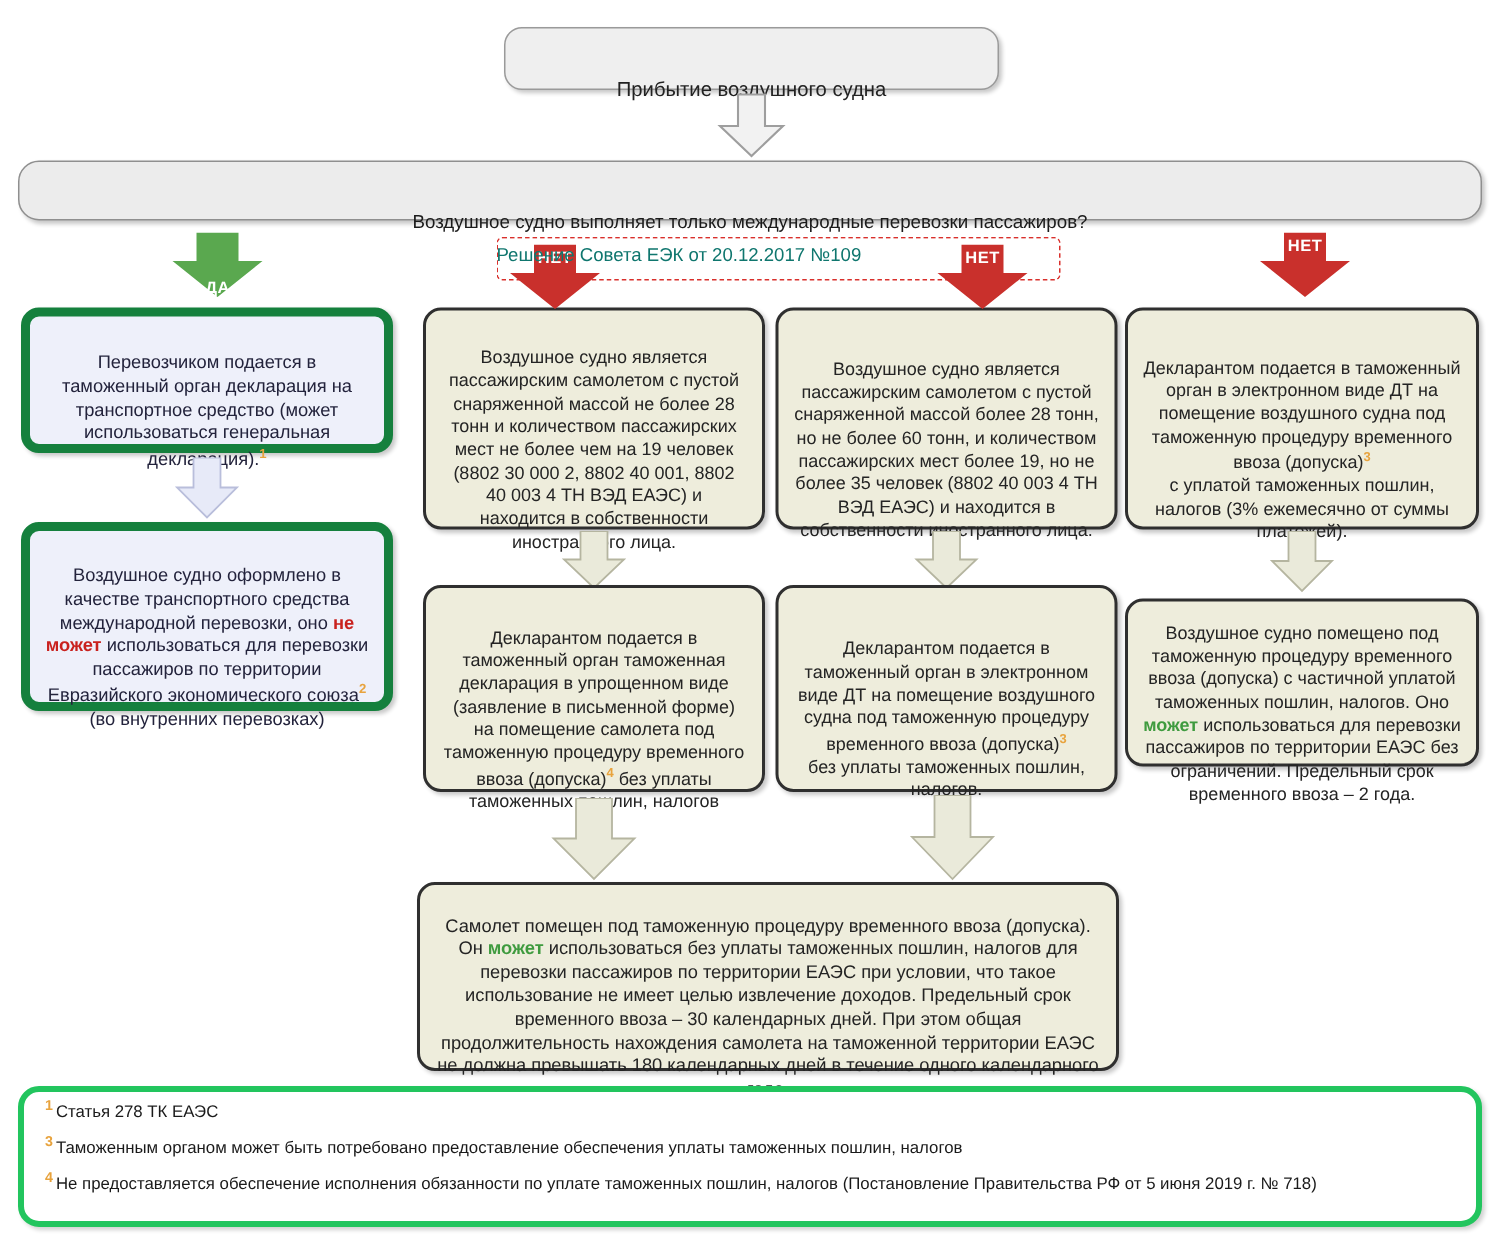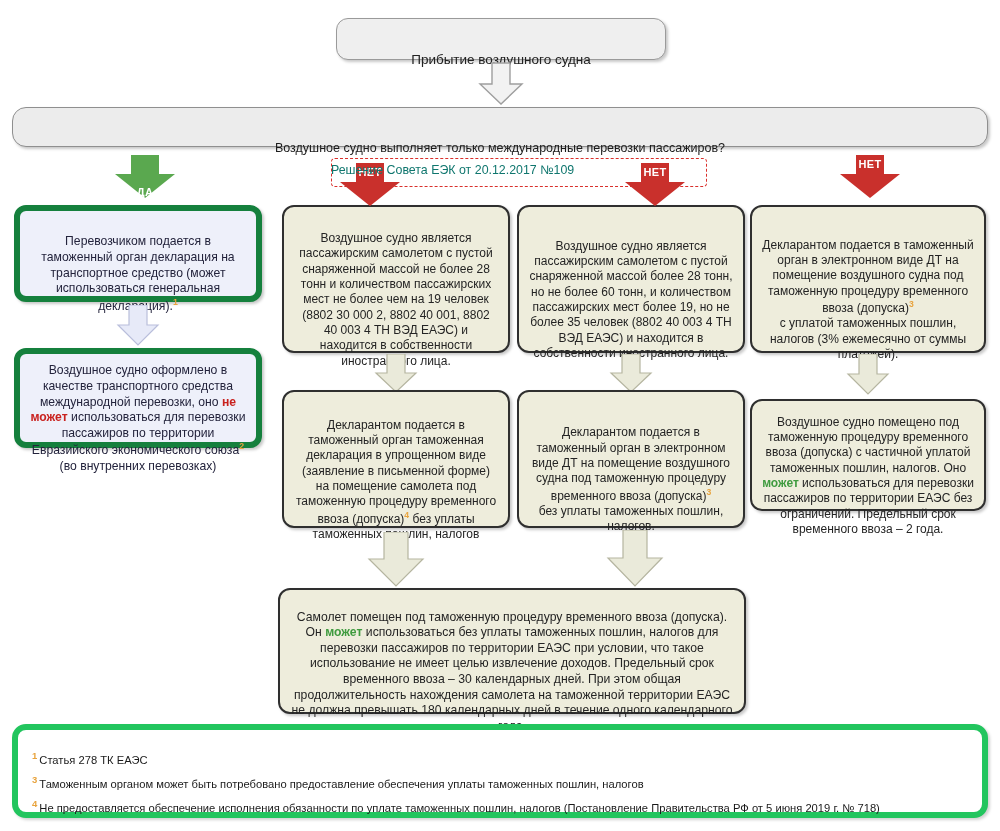--- a/index.html
+++ b/index.html
@@ -62,26 +62,26 @@
   
   .box-beige {
     background: #eeeddc;
     border: 2px solid #2f2f2f;
     color: #242424;
     font-size: 12.2px;
   }
   
   .box-notes {
     background: #ffffff;
-    border: 6px solid #22c55e;
+    border: 4px solid #22c55e;
     border-radius: 14px;
     box-shadow: 2px 2px 3px rgba(0,0,0,0.18);
     position: absolute;
     box-sizing: border-box;
-    padding: 21px 14px;
+    padding: 5px 14px;
     display: block;
     text-align: left;
   }
   .note-line {
     font-size: 11.2px;
     color: #1a1a1a;
     line-height: 1.0;
     margin-bottom: 9px;
     white-space: nowrap;
   }
@@ -195,21 +195,21 @@
       <span>Перевозчиком подается в таможенный орган декларация на транспортное средство (может использоваться генеральная декларация).</span><span class="sup-or">1</span>
     </span>
   </div>
 
   <div class="arrow" style="left:115px; top:305px;">
     <svg width="46" height="42" viewBox="0 0 46 42">
       <polygon points="14,0 32,0 32,20 43,20 23,40 3,20 14,20" fill="#e7eaf8" stroke="#b9bedb" stroke-width="1.2"></polygon>
     </svg>
   </div>
 
-  <div class="box box-lav" style="left:14px; top:348px; width:248px; height:100px;">
+  <div class="box box-lav" style="left:14px; top:348px; width:248px; height:126px;">
     <span class="txt">
       <span>Воздушное судно оформлено в качестве транспортного средства международной перевозки, оно </span><span class="neg">не может</span><span> использоваться для перевозки пассажиров по территории Евразийского экономического союза</span><span class="sup-or">2</span><br>
       <span>(во внутренних перевозках)</span>
     </span>
   </div>
 
   <div class="box box-beige" style="left:282px; top:205px; width:228px; height:148px; font-size:12px;">
     <span class="txt">Воздушное судно является пассажирским самолетом с пустой снаряженной массой не более 28 тонн и количеством пассажирских мест не более чем на 19 человек (8802 30 000 2, 8802 40 001, 8802 40 003 4 ТН ВЭД ЕАЭС) и находится в собственности иностранного лица.</span>
   </div>
 

